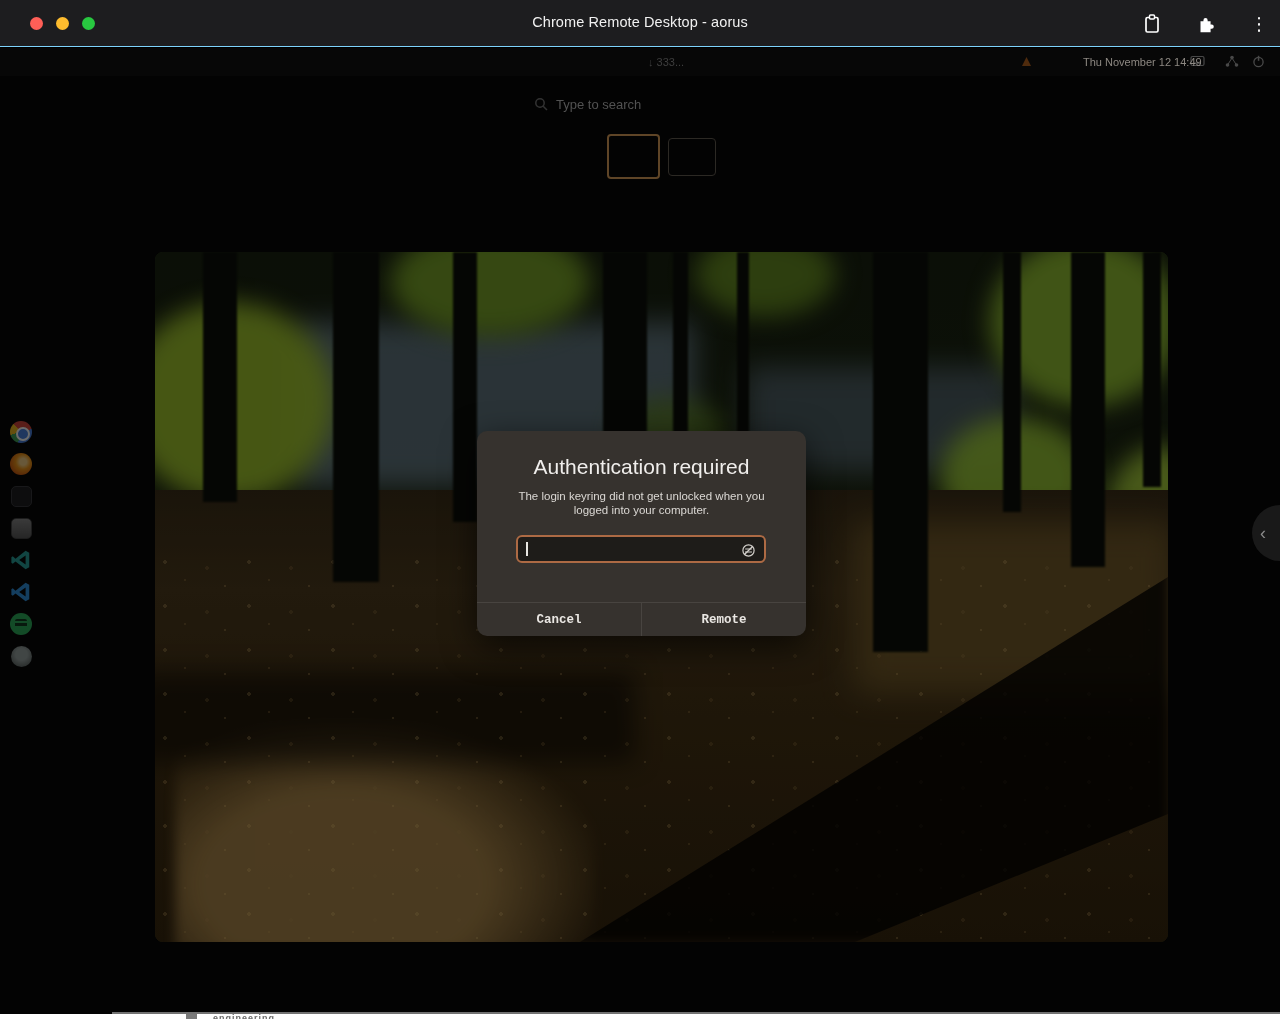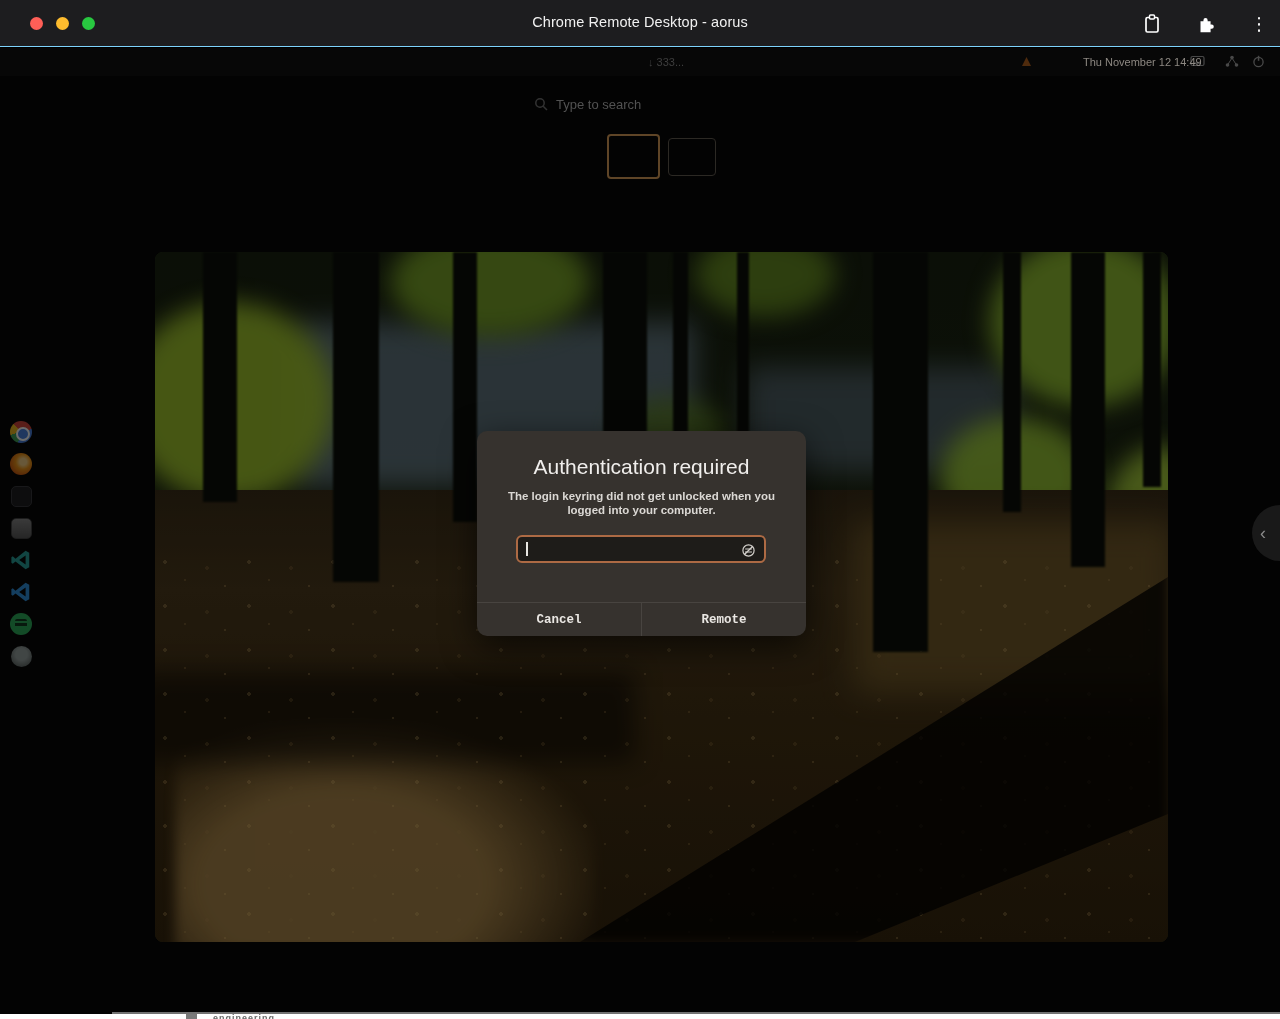--- a/index.html
+++ b/index.html
@@ -91,21 +91,21 @@
   .tr10{ left:988px; width:18px; height:235px; }
   .shadow-wedge { left:0; top:0; width:1013px; height:690px;
     clip-path:polygon(425px 690px, 1013px 325px, 1013px 562px, 700px 690px);
     background:rgba(4,3,1,.82); filter:blur(5px); }
   .wp-dim { left:0; top:0; width:1013px; height:690px; background:rgba(0,0,0,.42); }
 
   
   .dialog { position:absolute; left:477px; top:383px; width:329px; height:205px; background:#36322e; border-radius:10px;
     box-shadow:0 10px 34px rgba(0,0,0,.65); z-index:20; }
   .dlg-title { margin-top:24px; text-align:center; color:#f0eeec; font-size:21px; font-weight:500; }
-  .dlg-msg { margin:10px auto 0; width:272px; text-align:center; color:#dbd8d4; font-size:11.5px; line-height:14px;font-weight:bold; }
+  .dlg-msg { margin:10px auto 0; width:272px; text-align:center; color:#dbd8d4; font-size:11.5px; line-height:14px; }
   .pw-field { position:absolute; left:39px; top:104px; width:250px; height:28px; background:#1e1c19;
     border:2px solid #ad6a44; border-radius:6px; display:flex; align-items:center; }
   .pw-caret { width:1.5px; height:14px; background:#e8e6e2; margin-left:8px; }
   .pw-eye { position:absolute; right:8px; top:5px; width:16px; height:16px; display:flex; align-items:center; justify-content:center; cursor:pointer; }
   .dlg-buttons { position:absolute; left:0; bottom:0; width:329px; height:34px; border-top:1px solid rgba(255,255,255,.09); display:flex; }
   .dlg-btn { flex:1; display:flex; align-items:center; justify-content:center; color:#eae7e3; font-size:12.5px; font-weight:600; cursor:pointer;font-family:Liberation Mono, monospace; }
   .dlg-btn.cancel { border-right:1px solid rgba(255,255,255,.09); border-bottom-left-radius:10px; }
   .dlg-btn.unlock { border-bottom-right-radius:10px; }
 
   

